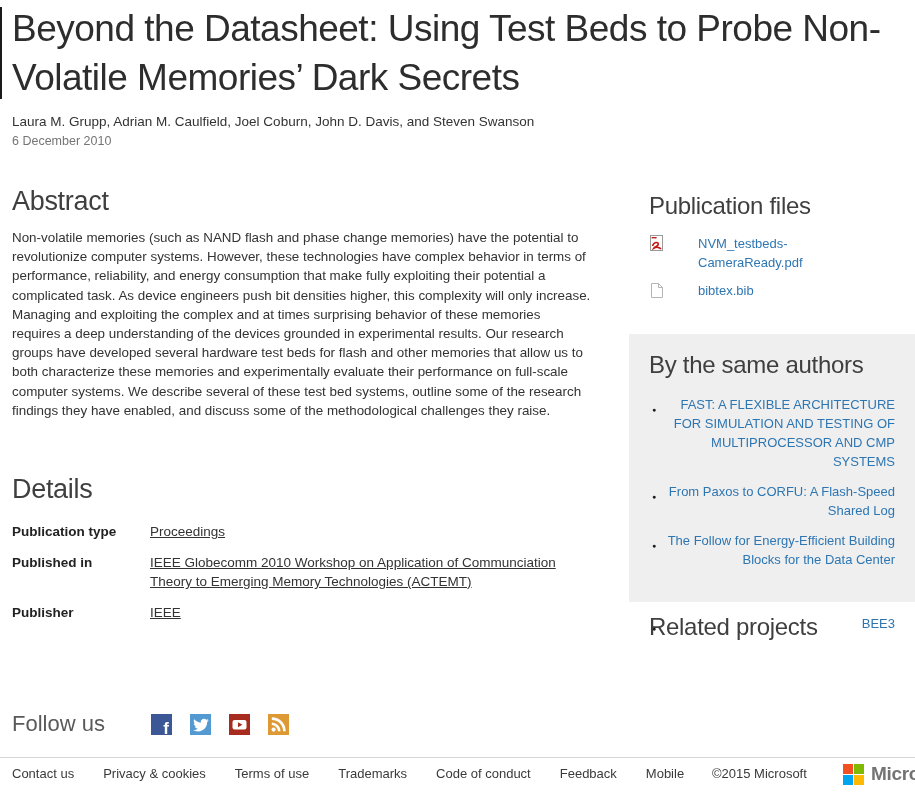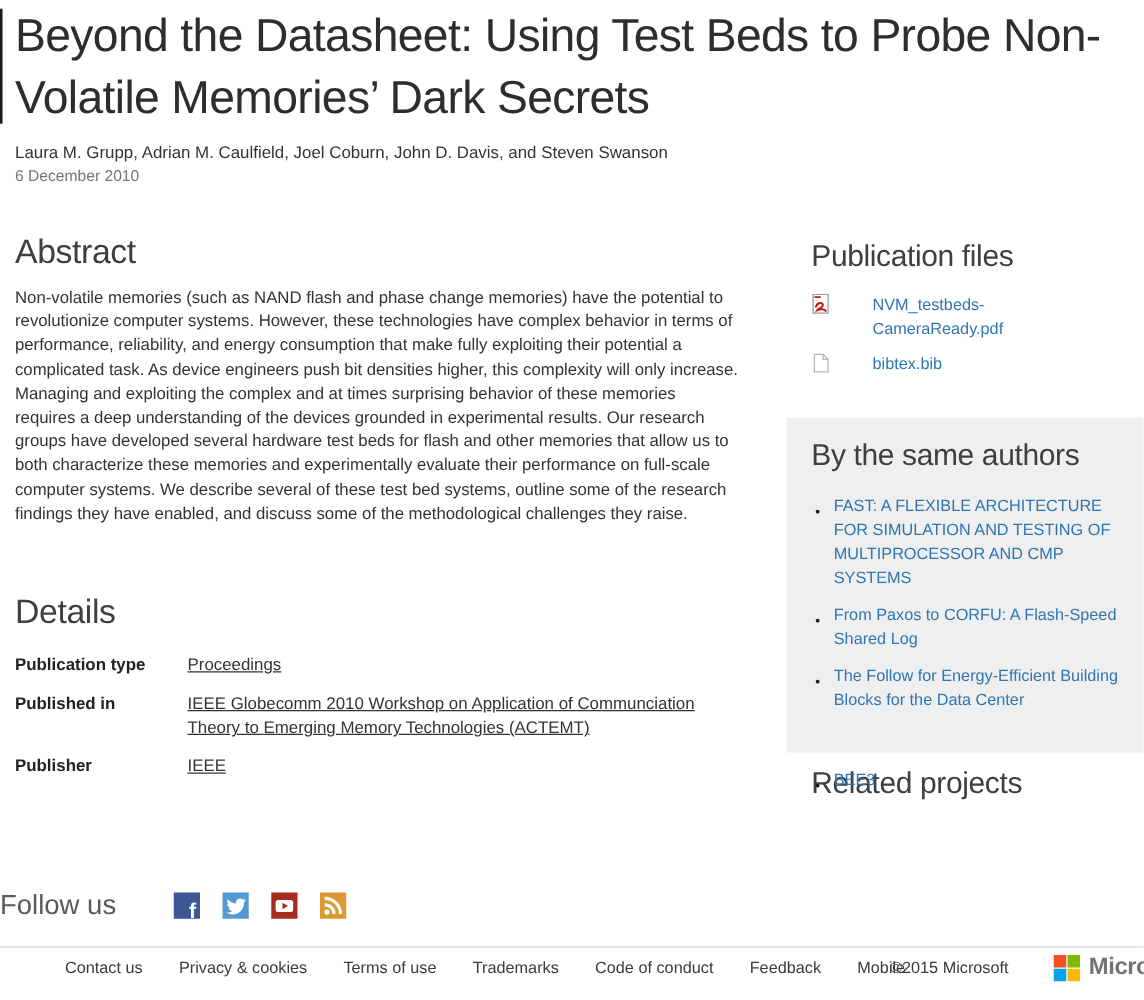--- a/index.html
+++ b/index.html
@@ -39,46 +39,46 @@
   
   .side-files-heading { position:absolute; left:649px; top:192px; }
   .file-list { position:absolute; left:649px; top:234px; width:246px; }
   .file-row { display:flex; align-items:flex-start; margin-bottom:9px; }
   .file-ic { flex:0 0 22px; padding-top:1px; }
   .file-link { font-size:13px; line-height:19px; color:#2e76b2; display:inline-block; max-width:118px; }
 
   .same-authors-box { position:absolute; left:629px; top:334px; width:286px;
     background:#efefef; padding:17px 20px 22px 20px; }
   .same-authors-box .h-side { margin-bottom:16px; }
-  ul.link-list { list-style:none; }
+  ul.link-list { list-style:none;text-align:right; }
   ul.link-list li { position:relative; padding-left:18px; margin-bottom:11px;
     font-size:13px; line-height:19px; }
   ul.link-list li::before { content:"\25CF"; position:absolute; left:3px; top:5px;
     font-size:7px; color:#1a1a1a; }
   ul.link-list a { color:#2e76b2; }
 
   .related-heading { position:absolute; left:649px; top:573px;margin-top:40px; }
   .related-list { position:absolute; left:649px; top:614px; width:246px; }
 
   
-  .follow { position:absolute; left:0; top:711px; display:flex; align-items:center; }
+  .follow { position:absolute; left:12px; top:711px; display:flex; align-items:center; }
   .follow-label { font-size:22px; color:#5a5a5a; font-weight:300; margin-right:46px; }
   .social-row { display:flex; gap:18px; }
   .social { width:21px; height:21px; position:relative; display:block; }
   .social svg { position:absolute; left:0; top:0; }
   .soc-fb { background:#3b5795; }
   .soc-fb .fb-f { position:absolute; right:3px; bottom:-4px; color:#fff;
     font-size:17px; font-weight:700; line-height:21px; }
   .soc-tw { background:#539ad2; }
   .soc-yt { background:#a72b1f; }
   .soc-rss { background:#dd9933; }
 
   
   .footer-sep { position:absolute; left:0; top:757px; width:915px; height:1px; background:#d6d6d6; }
-  .footer-links { position:absolute; left:12px; top:766px; display:flex;margin-left:40px; }
+  .footer-links { position:absolute; left:12px; top:766px; display:flex; }
   .footer-links a { font-size:13px; color:#3a3a3a; margin-right:29px; }
   .copyright { position:absolute; left:712px; top:766px; font-size:13px; color:#3a3a3a; }
   .ms-logo { position:absolute; left:843px; top:763px; display:flex; align-items:center; }
   .ms-squares { display:grid; grid-template-columns:10px 10px; grid-template-rows:10px 10px; gap:1px; margin-right:7px; }
   .ms-sq-1 { background:#f25022; } .ms-sq-2 { background:#7fba00; }
   .ms-sq-3 { background:#00a4ef; } .ms-sq-4 { background:#ffb900; }
   .ms-wordmark { font-size:19px; font-weight:600; color:#737373; letter-spacing:-0.3px; white-space:nowrap; }
 </style>
 </head>
 <body>

